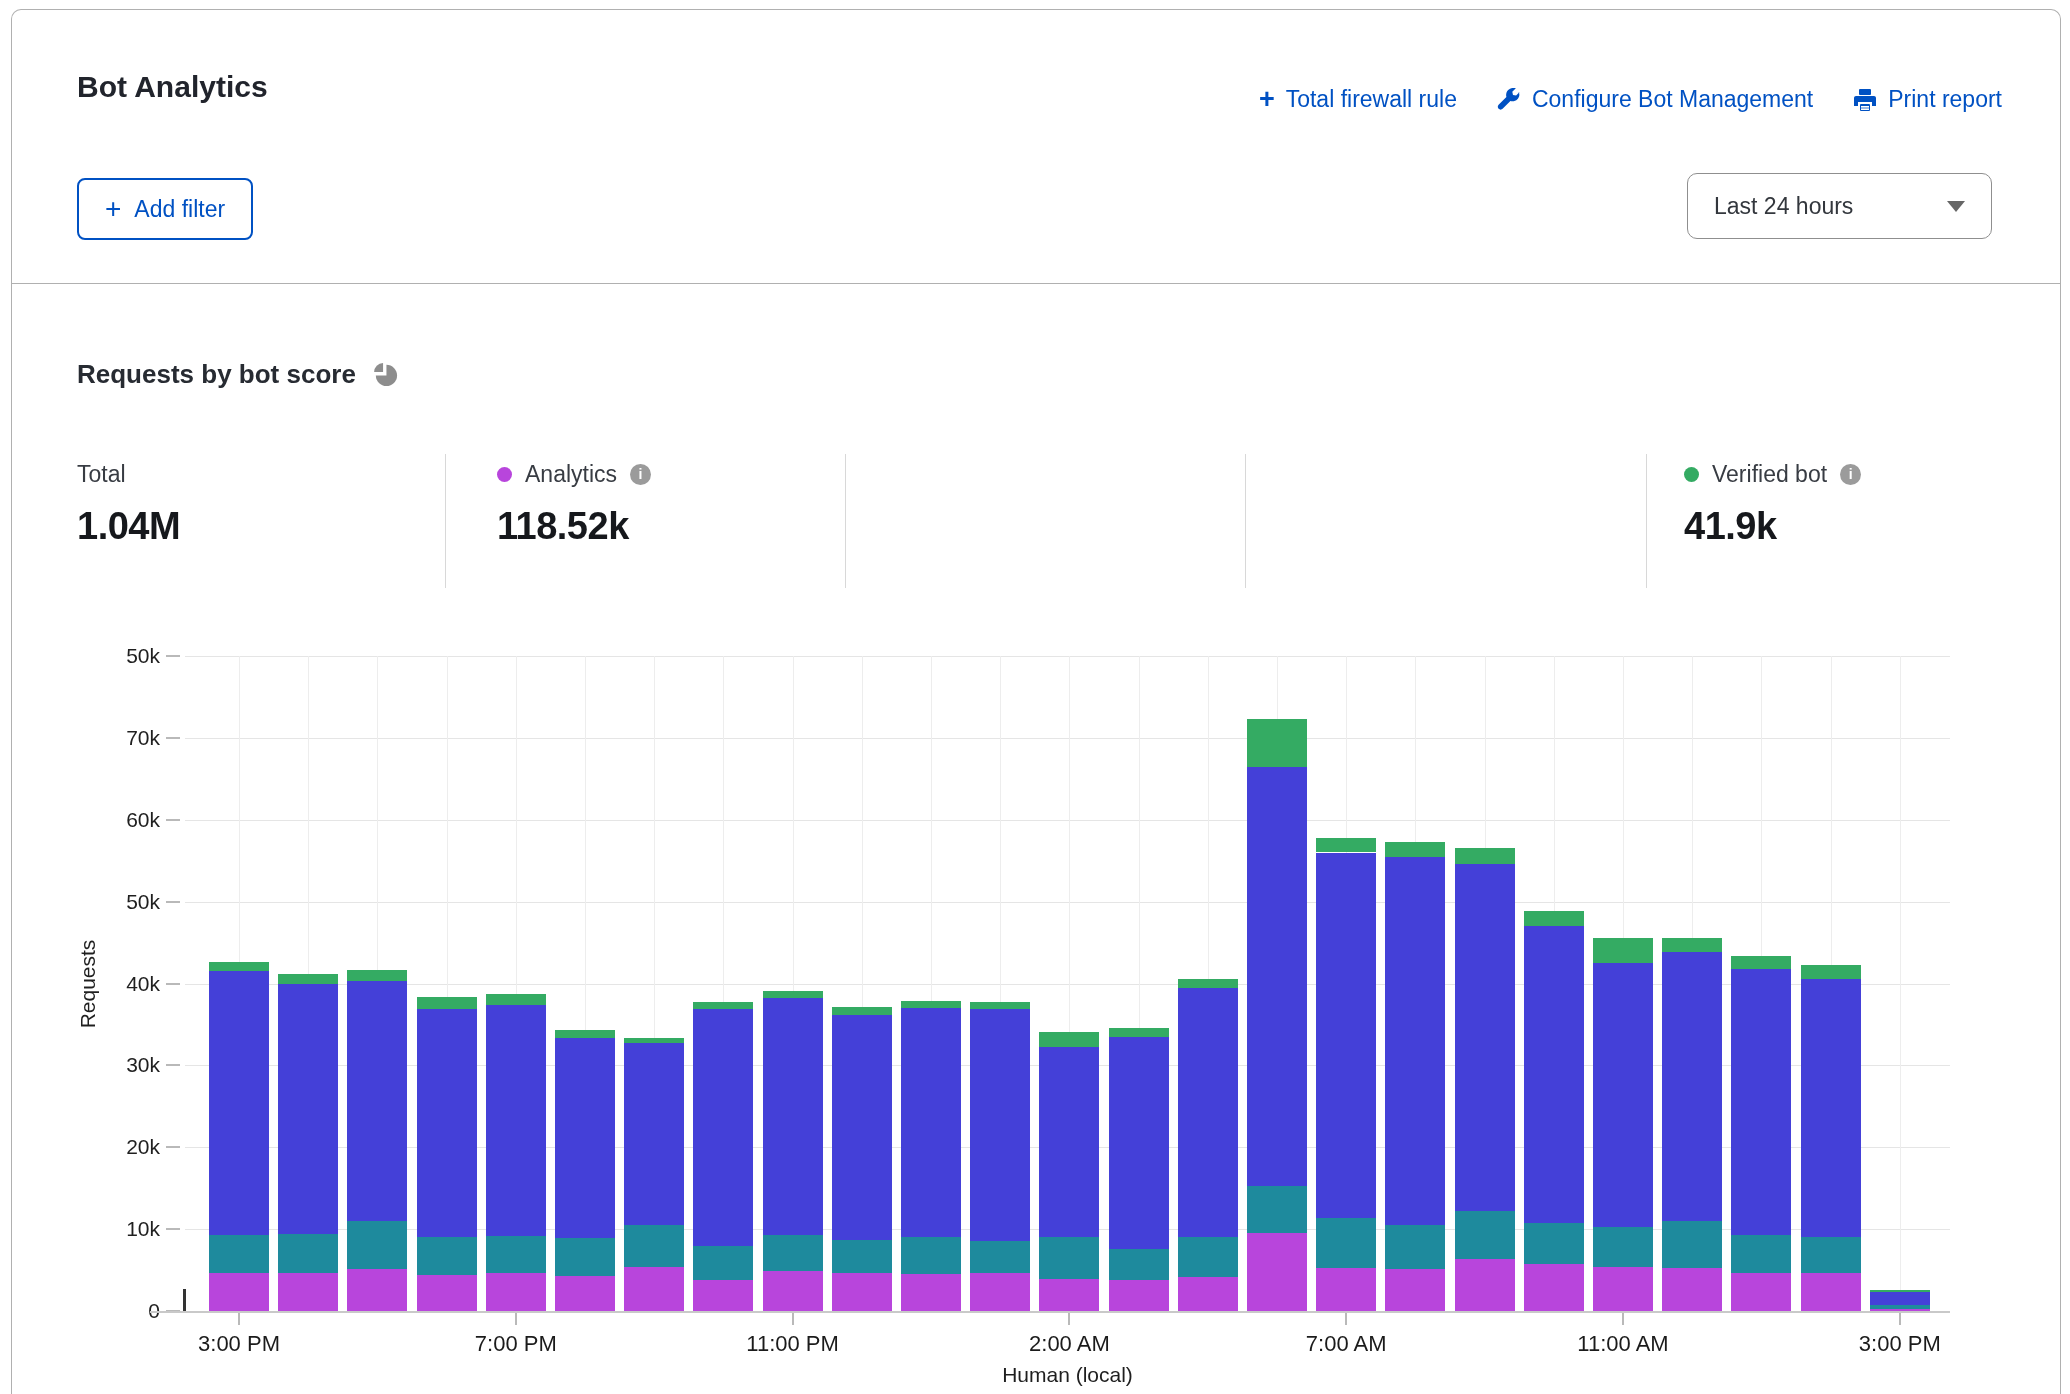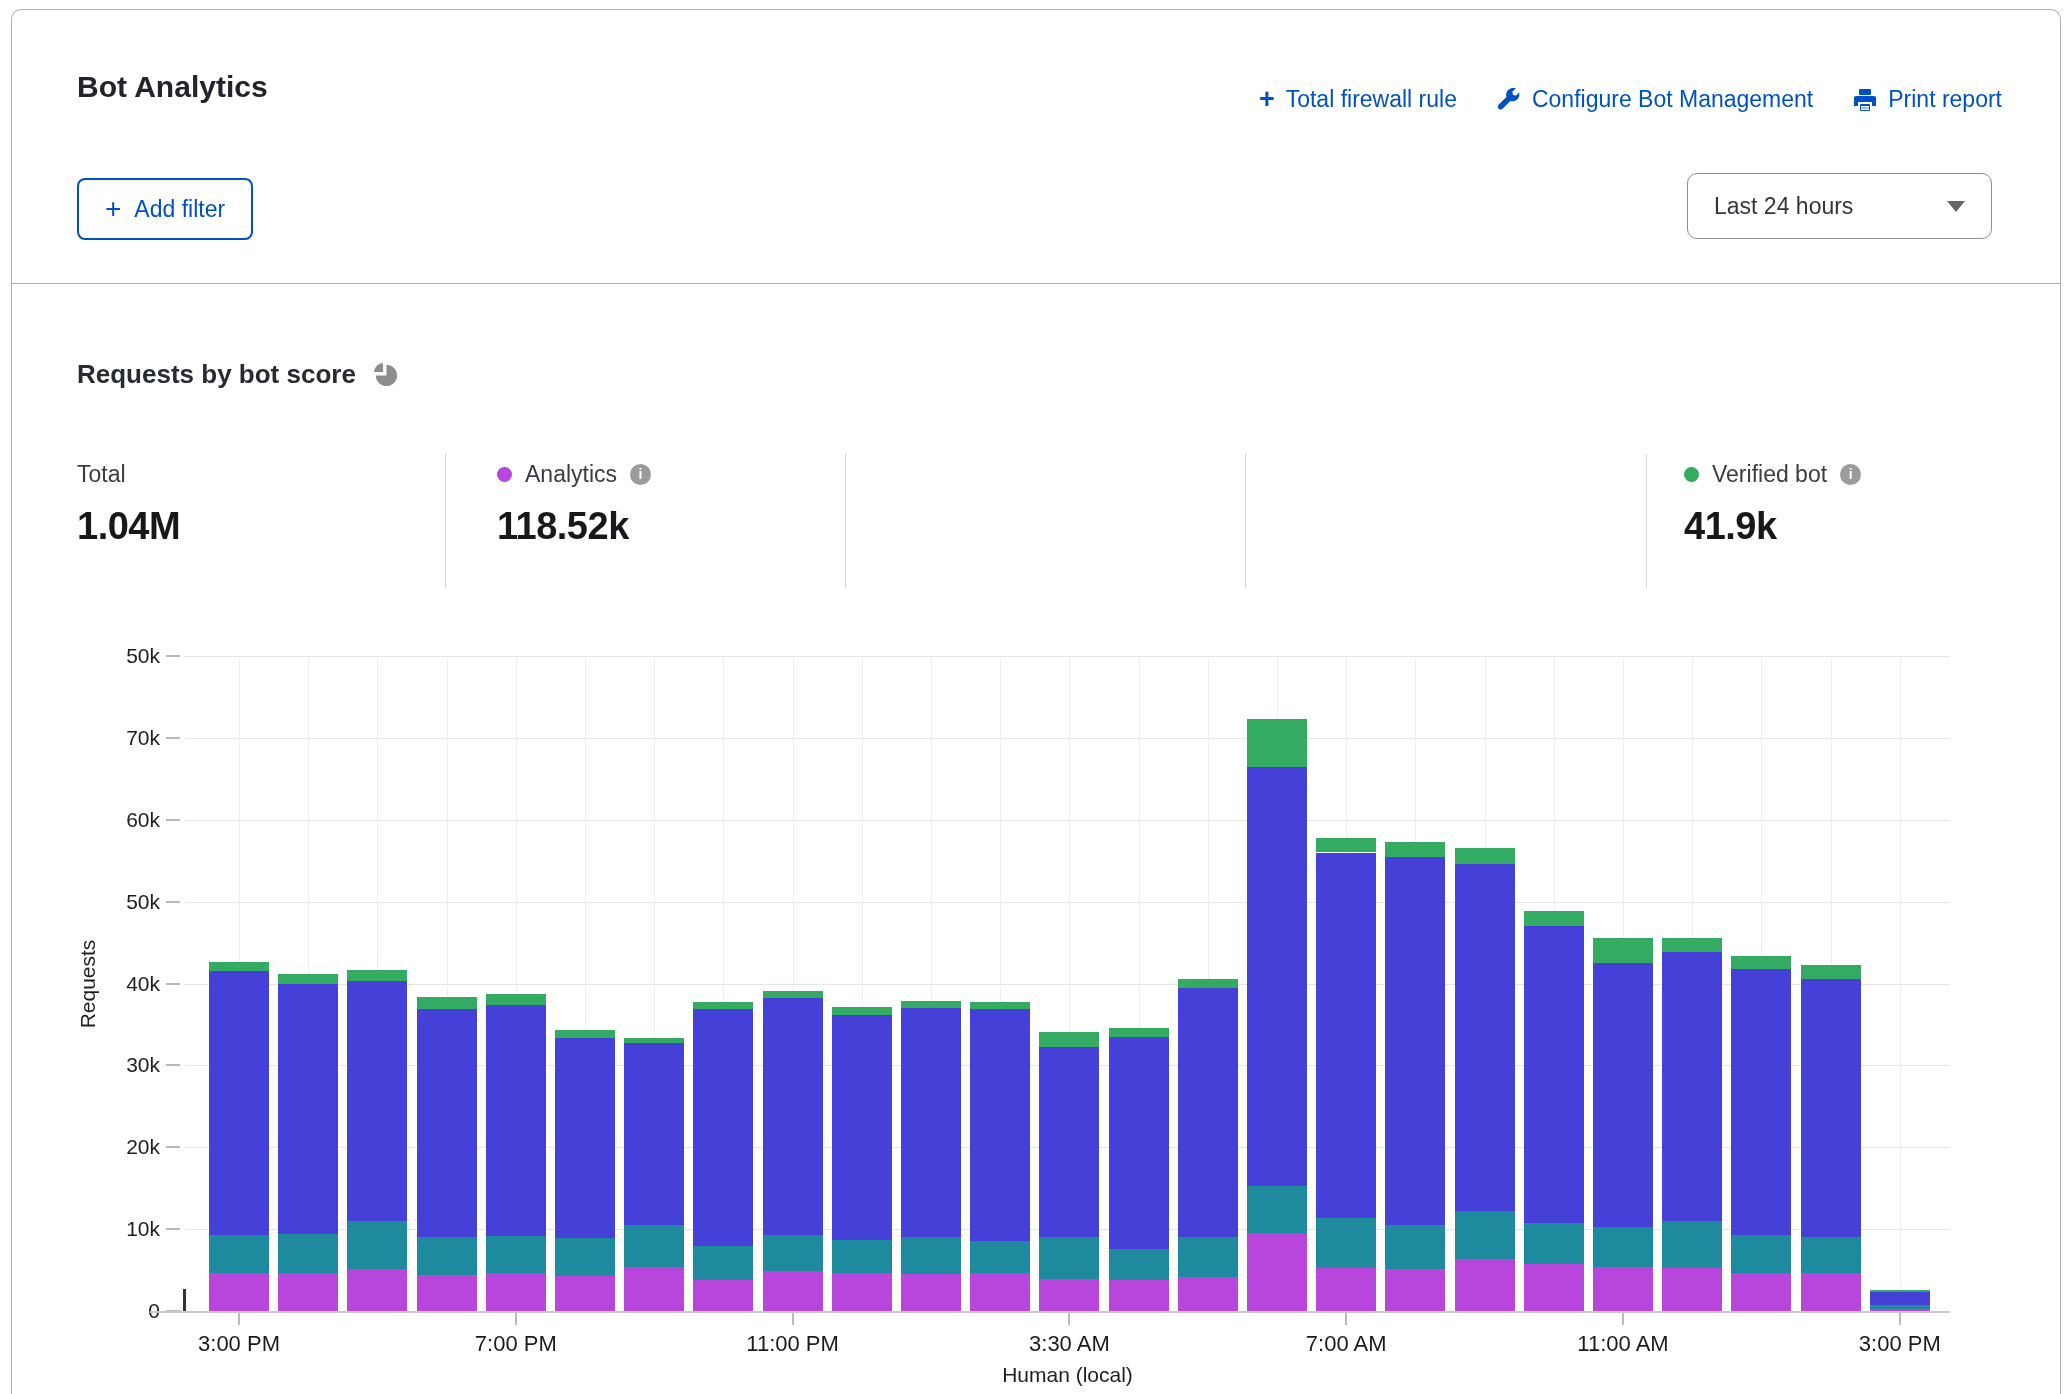--- a/index.html
+++ b/index.html
@@ -356,21 +356,21 @@
           <div class="bar-seg" style="top: 651.169px; height: 13.1px; background: rgb(68, 64, 216);"></div>
           <div class="bar-seg" style="top: 648.712px; height: 2.45625px; background: rgb(52, 171, 99);"></div>
         </div>
         <div class="x-tick" style="left: 226px; top: 672px;"></div>
         <div class="x-tick-label" style="left: 147px; top: 690px;">3:00 PM</div>
         <div class="x-tick" style="left: 502.8px; top: 672px;"></div>
         <div class="x-tick-label" style="left: 423.8px; top: 690px;">7:00 PM</div>
         <div class="x-tick" style="left: 779.6px; top: 672px;"></div>
         <div class="x-tick-label" style="left: 700.6px; top: 690px;">11:00 PM</div>
         <div class="x-tick" style="left: 1056.4px; top: 672px;"></div>
-        <div class="x-tick-label" style="left: 977.4px; top: 690px;">3:30 AM</div>
+        <div class="x-tick-label" style="left: 977.4px; top: 690px;">2:00 AM</div>
         <div class="x-tick" style="left: 1333.2px; top: 672px;"></div>
         <div class="x-tick-label" style="left: 1254.2px; top: 690px;">7:00 AM</div>
         <div class="x-tick" style="left: 1610px; top: 672px;"></div>
         <div class="x-tick-label" style="left: 1531px; top: 690px;">11:00 AM</div>
         <div class="x-tick" style="left: 1886.8px; top: 672px;"></div>
         <div class="x-tick-label" style="left: 1807.8px; top: 690px;">3:00 PM</div>
         <div class="axis-title-y" style="left: 76px; top: 342.5px;">Requests</div>
         <div class="axis-title-x" style="left: 905.5px; top: 722px;">Human (local)</div>
       </div>
 

